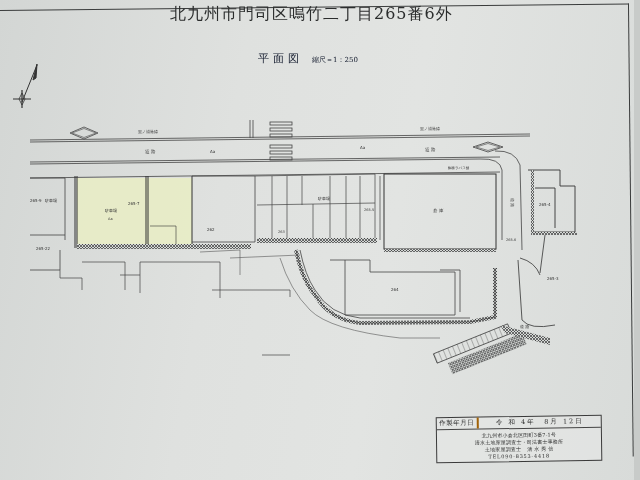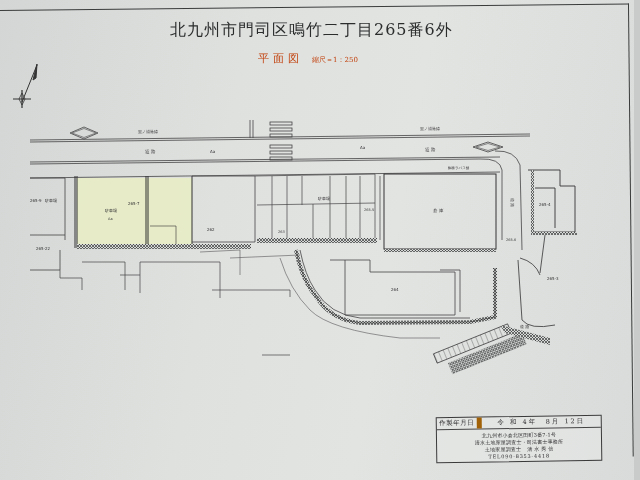--- a/index.html
+++ b/index.html
@@ -16,39 +16,39 @@
     .frame {
       position: absolute; left: 0; top: 10px; width: 628px; height: 452px;
       border-top: 1.5px solid #3a3c3c; border-right: 1.5px solid #3a3c3c;
       transform: rotate(-0.6deg); transform-origin: 0 0;
     }
     .right-edge {
       position: absolute; left: 634px; top: 0; width: 6px; height: 480px;
       background: #c8cbc9;
     }
     .title {
-      position: absolute; left: 170px; top: 20px; width: 300px;
+      position: absolute; left: 170px; top: 4px; width: 300px;
       font-size: 16px; color: #2b2d2d; letter-spacing: 1px; white-space: nowrap;
     }
     .subtitle {
-      position: absolute; left: 258px; top: 47px; white-space: nowrap; color: #c2410c; text-align: center;
+      position: absolute; left: 258px; top: 47px; white-space: nowrap; color: #0f172a; text-align: center;
     }
     .subtitle .main { font-size: 11px; letter-spacing: 4px; }
     .subtitle .scale { font-size: 7px; margin-left: 4px; }
     svg.plan { position: absolute; left: 0; top: 0; }
     .lbl { font-family: "DejaVu Sans", sans-serif; fill: #333; }
     .info-box {
       position: absolute; left: 436px; top: 416px; width: 164px; height: 44px;
       border: 1.2px solid #3a3a3a; font-size: 7px; color: #2b2b2b;
       transform: rotate(-0.8deg);
       background: rgba(230,232,230,0.6);
     }
     .info-row1 { display: flex; height: 11px; border-bottom: 1px solid #444; }
     .info-row2 { display: flex; height: 33px; }
-    .info-label { width: 40px; border-right: 5px solid #a16207; display:flex; align-items:center; justify-content:center; font-size:6.5px; letter-spacing:0.5px;}
+    .info-label { width: 40px; border-right: 2px solid #a16207; display:flex; align-items:center; justify-content:center; font-size:6.5px; letter-spacing:0.5px;}
     .info-value { flex: 1; display:flex; align-items:center; justify-content:center; font-size:6.5px; letter-spacing:2px;}
     .maker { flex: 1; display:flex; flex-direction:column; align-items:center; justify-content:center; font-size:5px; line-height:7px; letter-spacing:0.2px; }
     .maker .name-line { display:flex; gap:6px; }
     .maker .tel { letter-spacing: 0.8px; }
   </style>
 </head>
 <body>
 
 <div class="paper"></div>
 <div class="frame"></div>

